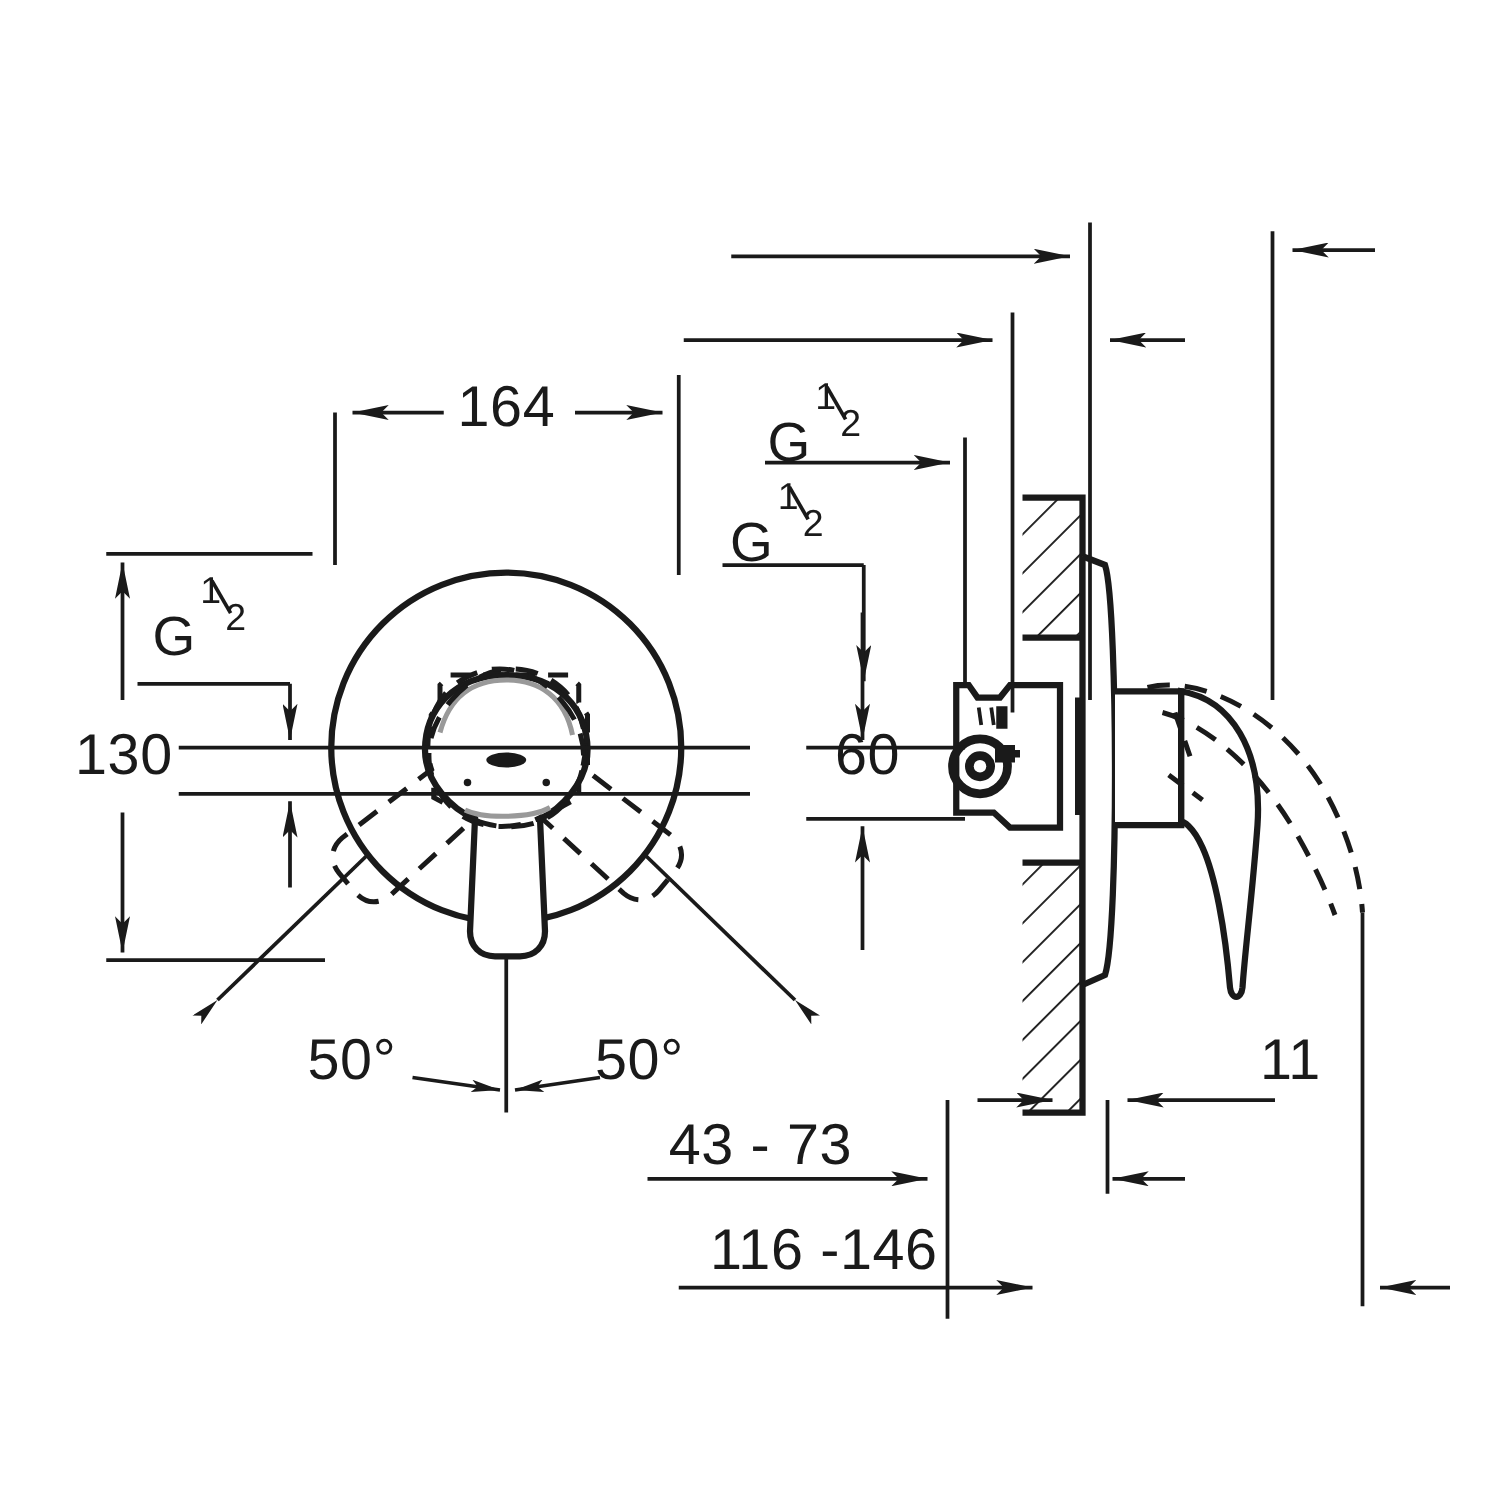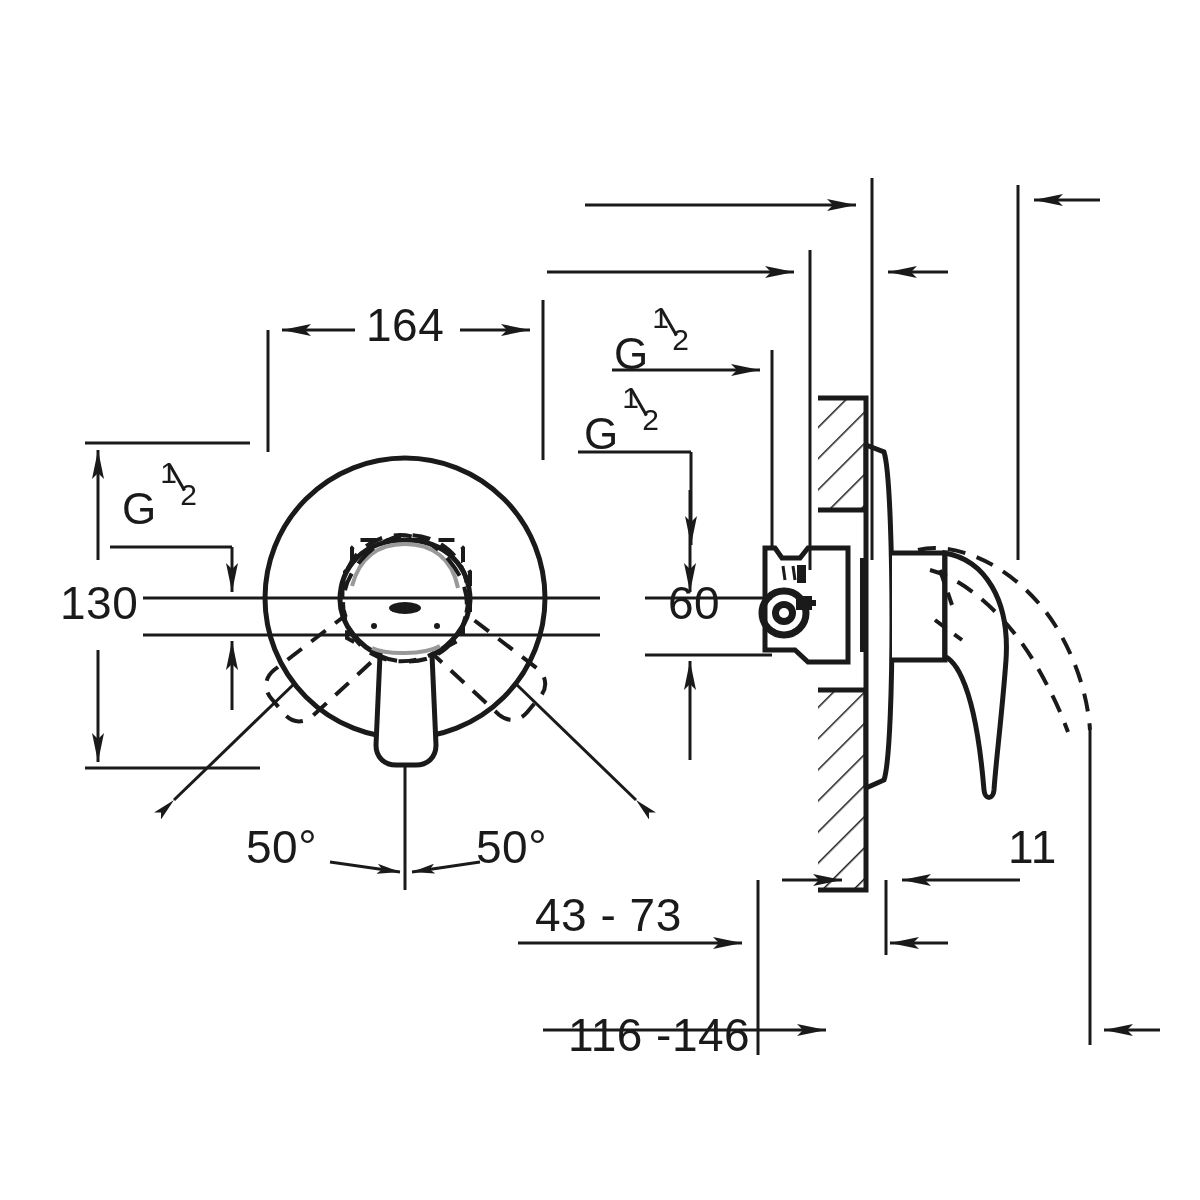--- a/index.html
+++ b/index.html
@@ -212,21 +212,21 @@
 
       <line x1="1160" y1="1030" x2="1104" y2="1030" stroke="#1a1a1a" stroke-width="3" marker-end="url(#ar)"></line>
     </g>
   </svg>
 
   <div class="dimtext" style="left:366px; top:298px;">164</div>
   <div class="dimtext" style="left:60px; top:576px;">130</div>
   <div class="dimtext" style="left:668px; top:576px;">60</div>
   <div class="dimtext" style="left:1008px; top:820px;">11</div>
   <div class="dimtext" style="left:535px; top:888px;">43 - 73</div>
-  <div class="dimtext" style="left:568px; top:972px;margin-top:36px;">116 -146</div>
+  <div class="dimtext" style="left:568px; top:972px;">116 -146</div>
   <div class="dimtext" style="left:246px; top:820px;">50°</div>
   <div class="dimtext" style="left:476px; top:820px;">50°</div>
 
   <div class="gtext" style="left:122px; top:480px;">
     <span>G</span><span class="frac"><span class="num">1</span><span class="bar"></span><span class="den">2</span></span>
   </div>
 
   <div class="gtext" style="left:614px; top:325px;">
     <span>G</span><span class="frac"><span class="num">1</span><span class="bar"></span><span class="den">2</span></span>
   </div>

